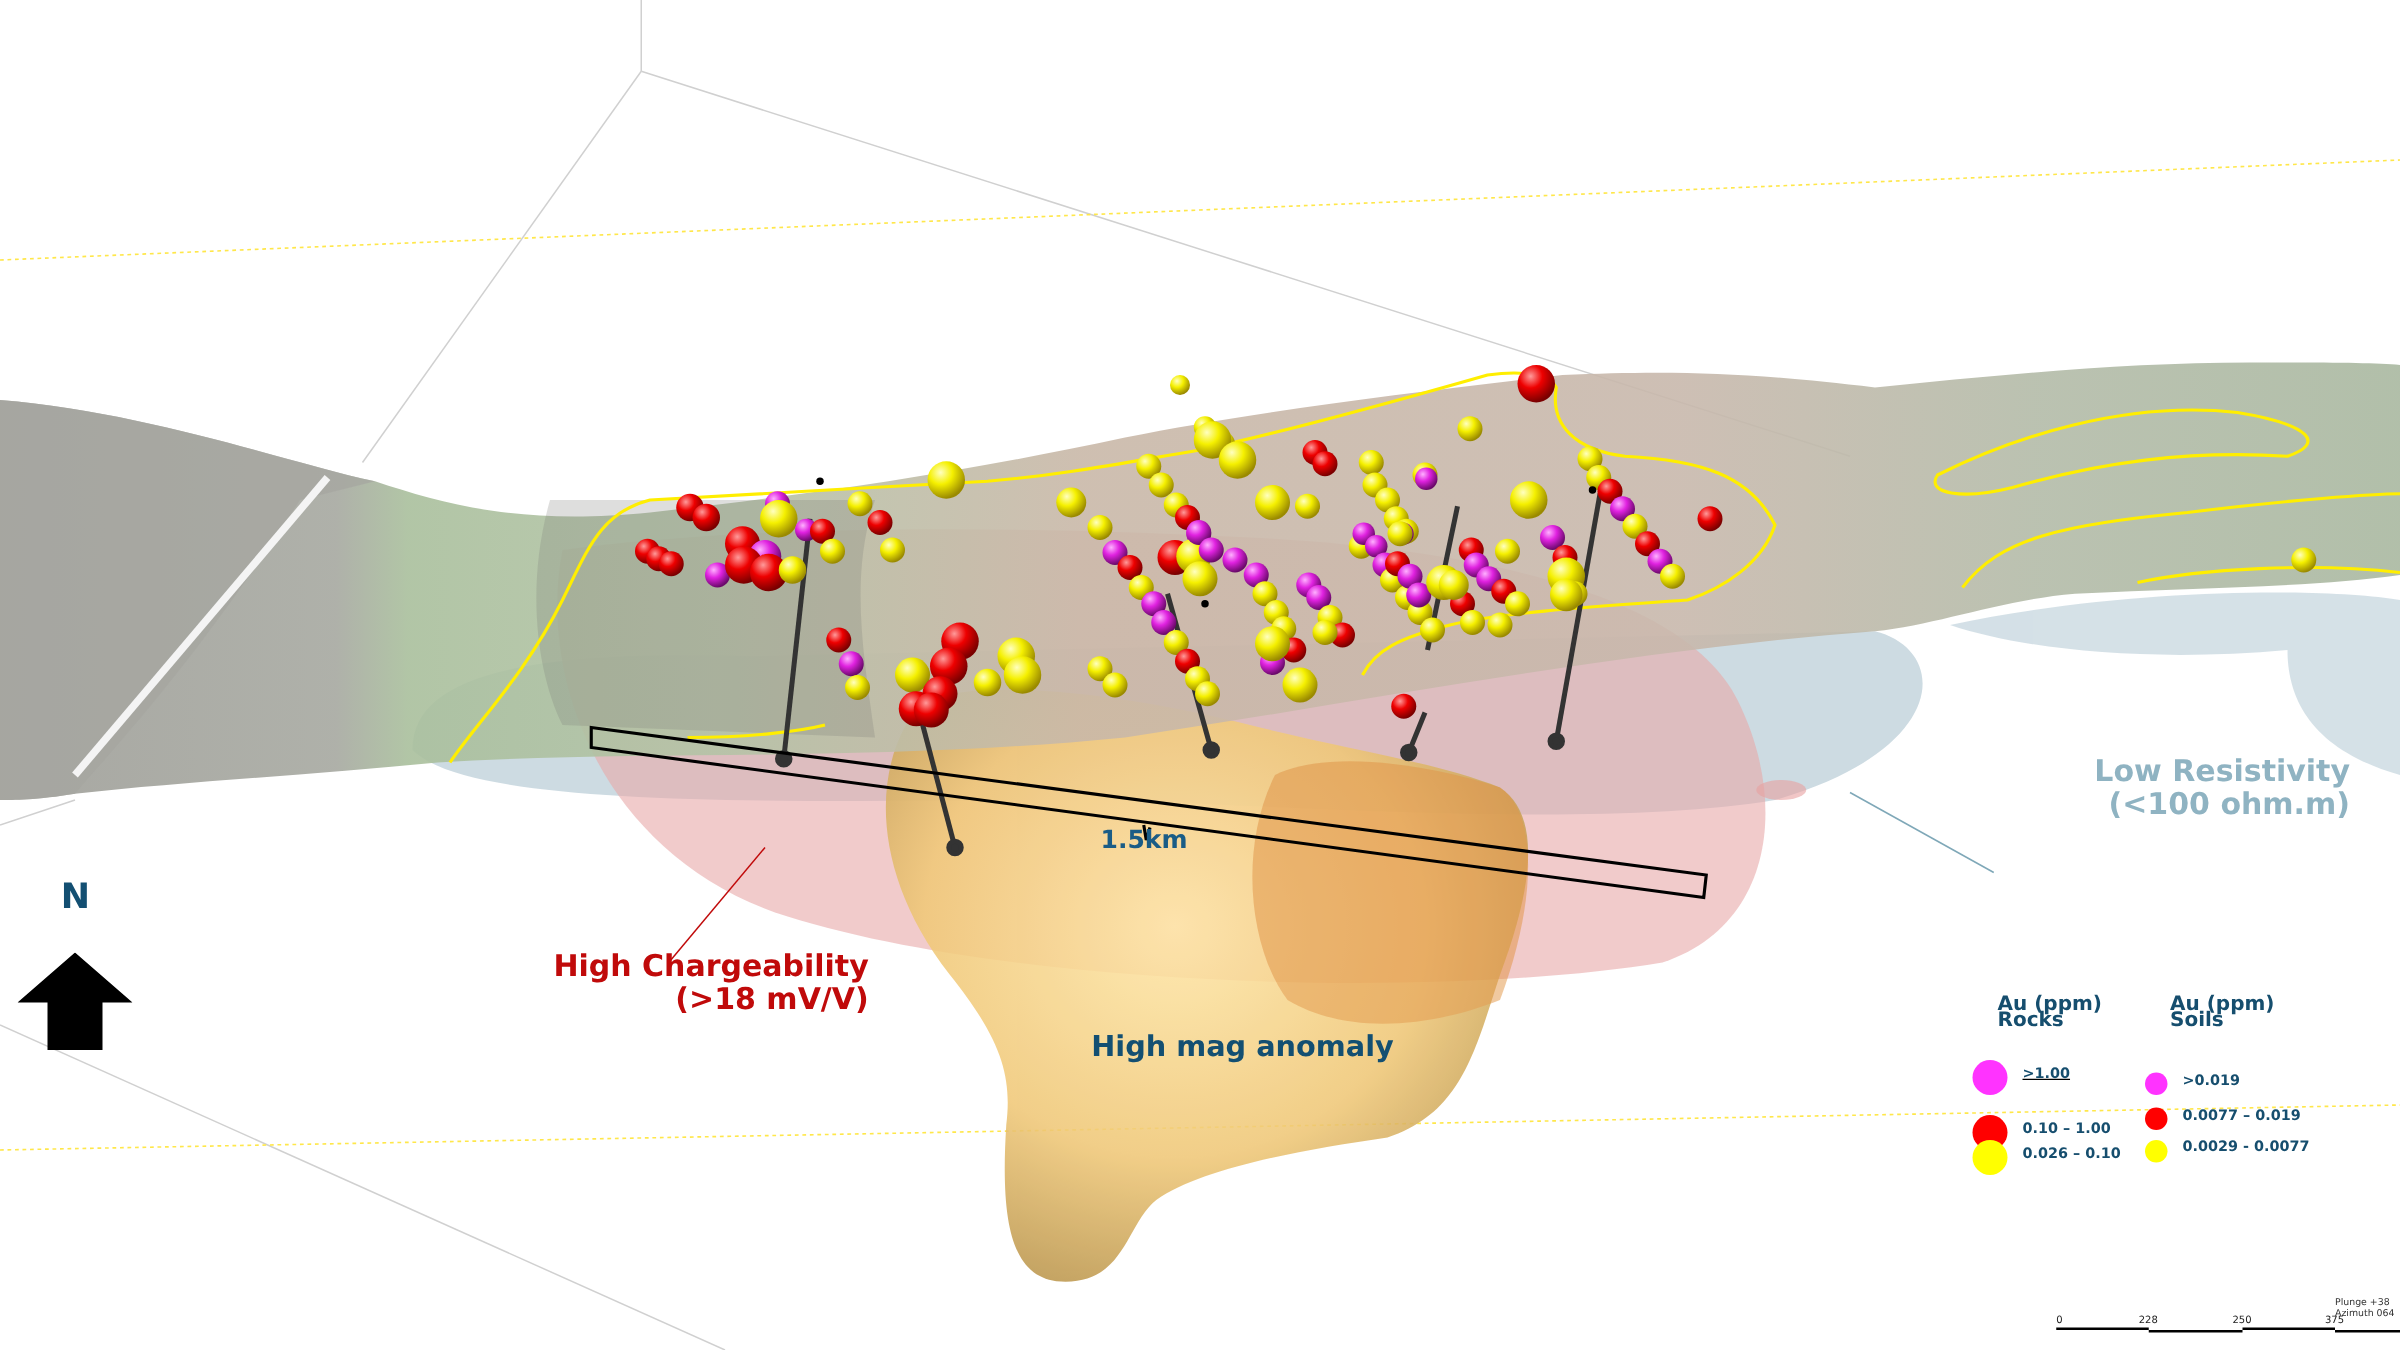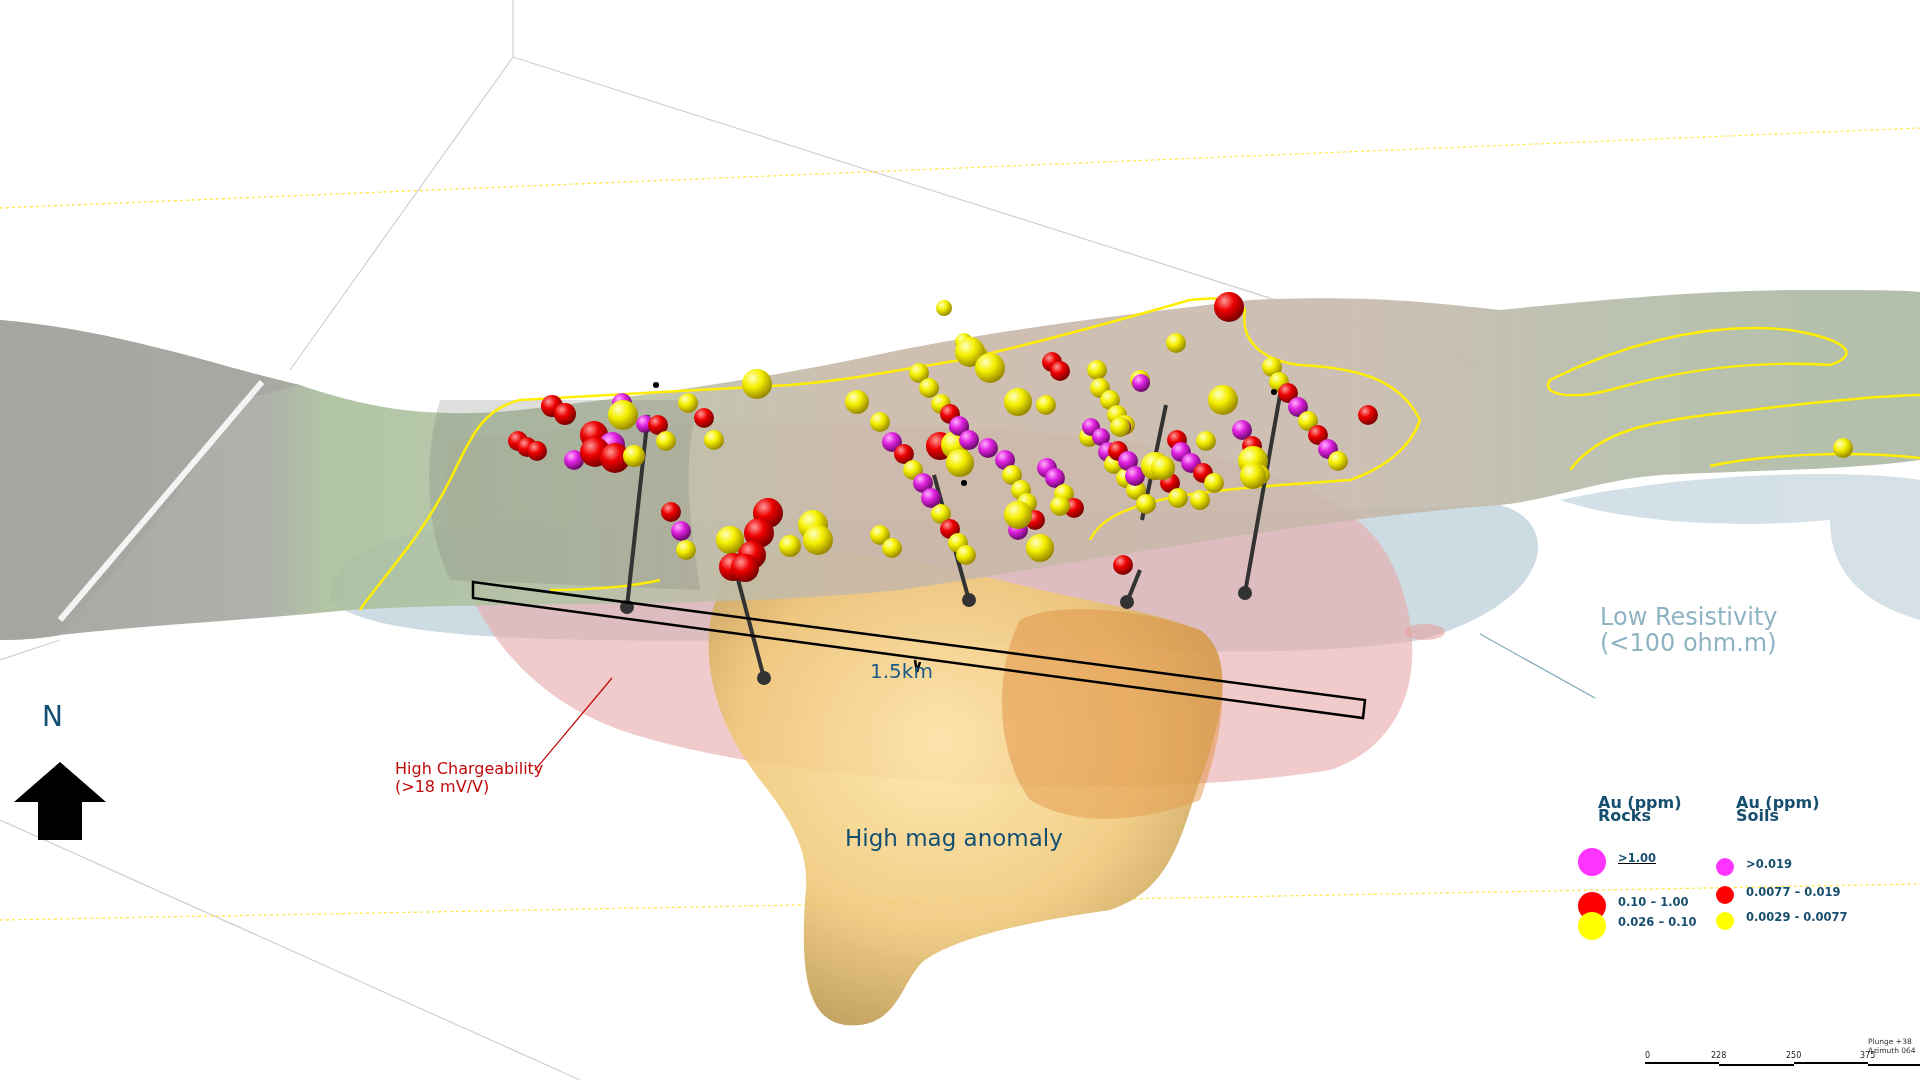--- a/index.html
+++ b/index.html
@@ -1,19 +1,19 @@
 <!DOCTYPE html>
 <html><head>
 <meta charset="utf-8">
 <style>
   html, body { margin:0; padding:0; background:#ffffff; }
   body { width:1920px; height:1080px; position:relative; overflow:hidden; font-family:"Liberation Sans", sans-serif; }
   #scene { position:absolute; left:0; top:0; width:1920px; height:1080px; }
-  .label { position:absolute; font-family:"DejaVu Sans", sans-serif; font-weight:normal; text-align:left; line-height:1.1; }
-  .lbl-charge { left:395px; top:760px; width:300px; color:#c00a0a; font-size:16px; }
+  .label { position:absolute; font-family:"DejaVu Sans", sans-serif; font-weight:bold; text-align:right; line-height:1.1; }
+  .lbl-charge { left:395px; top:760px; width:300px; color:#c00a0a; font-size:24px; }
   .lbl-resist { left:1600px; top:604px; width:280px; color:#8fb3c2; font-size:24px; }
   .lbl-mag { left:845px; top:826px; width:270px; color:#134f72; font-size:23px; }
   .lbl-scale { left:870px; top:660px; width:80px; color:#1a5c86; font-size:20px; }
   .lbl-north { left:42px; top:702px; width:30px; color:#134f72; font-size:28px; }
   .north-arrow { position:absolute; left:14px; top:762px; width:92px; height:78px; }
 
   .legend { position:absolute; left:1578px; top:796px; width:320px; height:150px; }
   .legend .col { position:absolute; top:0; }
   .legend .col.rocks { left:0; }
   .legend .col.soils { left:138px; }

